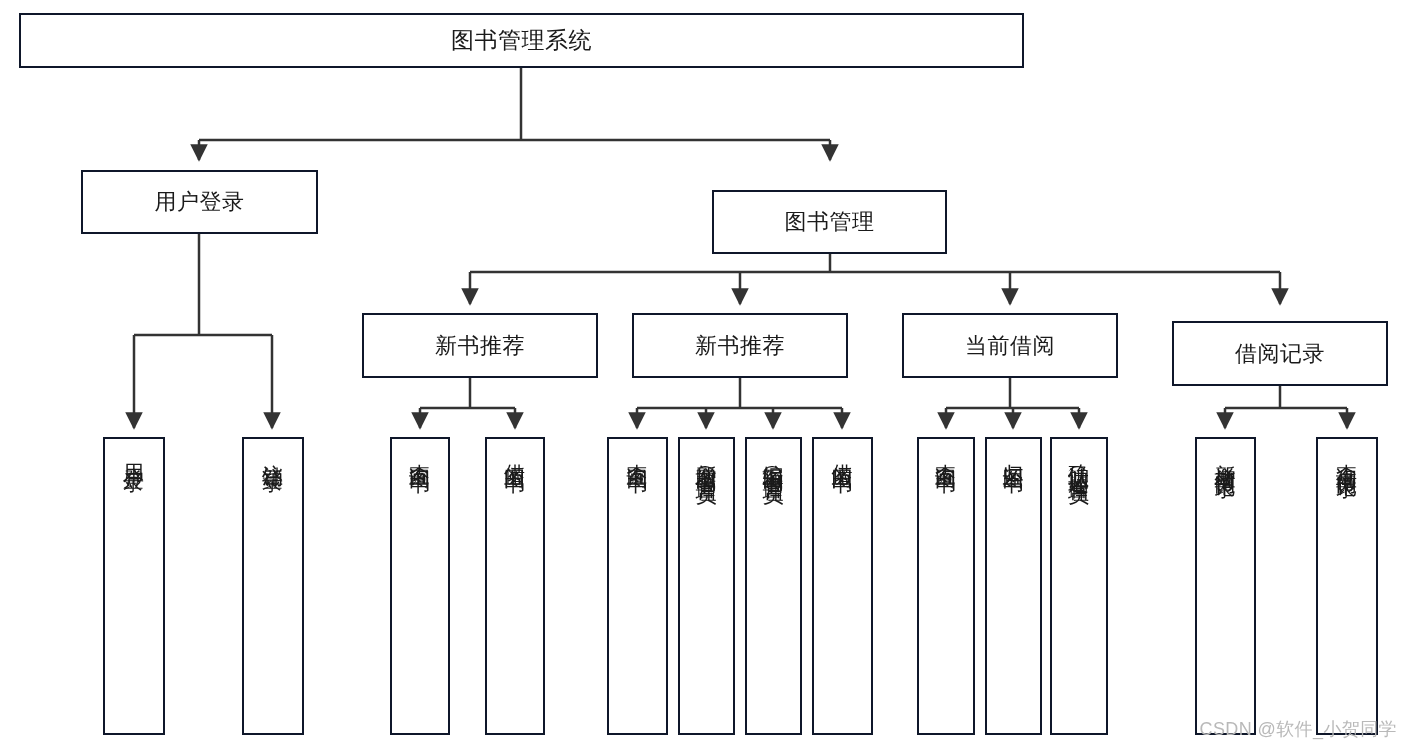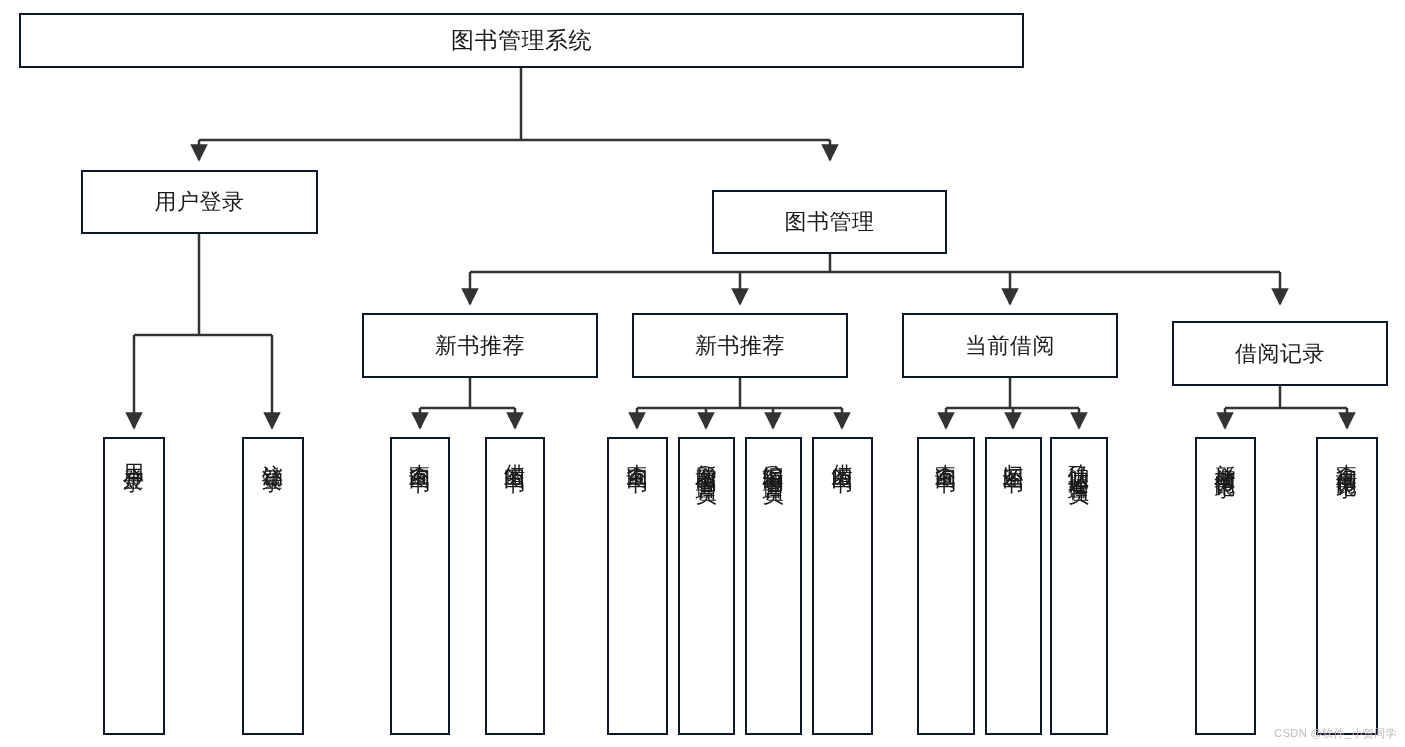--- a/index.html
+++ b/index.html
@@ -58,21 +58,21 @@
     text-orientation: upright;
     font-size: 21px;
     line-height: 1.0;
     letter-spacing: 3px;
     white-space: nowrap;
   }
   .watermark {
     position: absolute;
     right: 8px;
     bottom: 6px;
-    font-size: 11px;
+    font-size: 18px;
     color: #b9b9b9;
     white-space: nowrap;
     letter-spacing: 0.4px;
   }
 </style>
 </head>
 <body>
 
 <div id="canvas">
 

